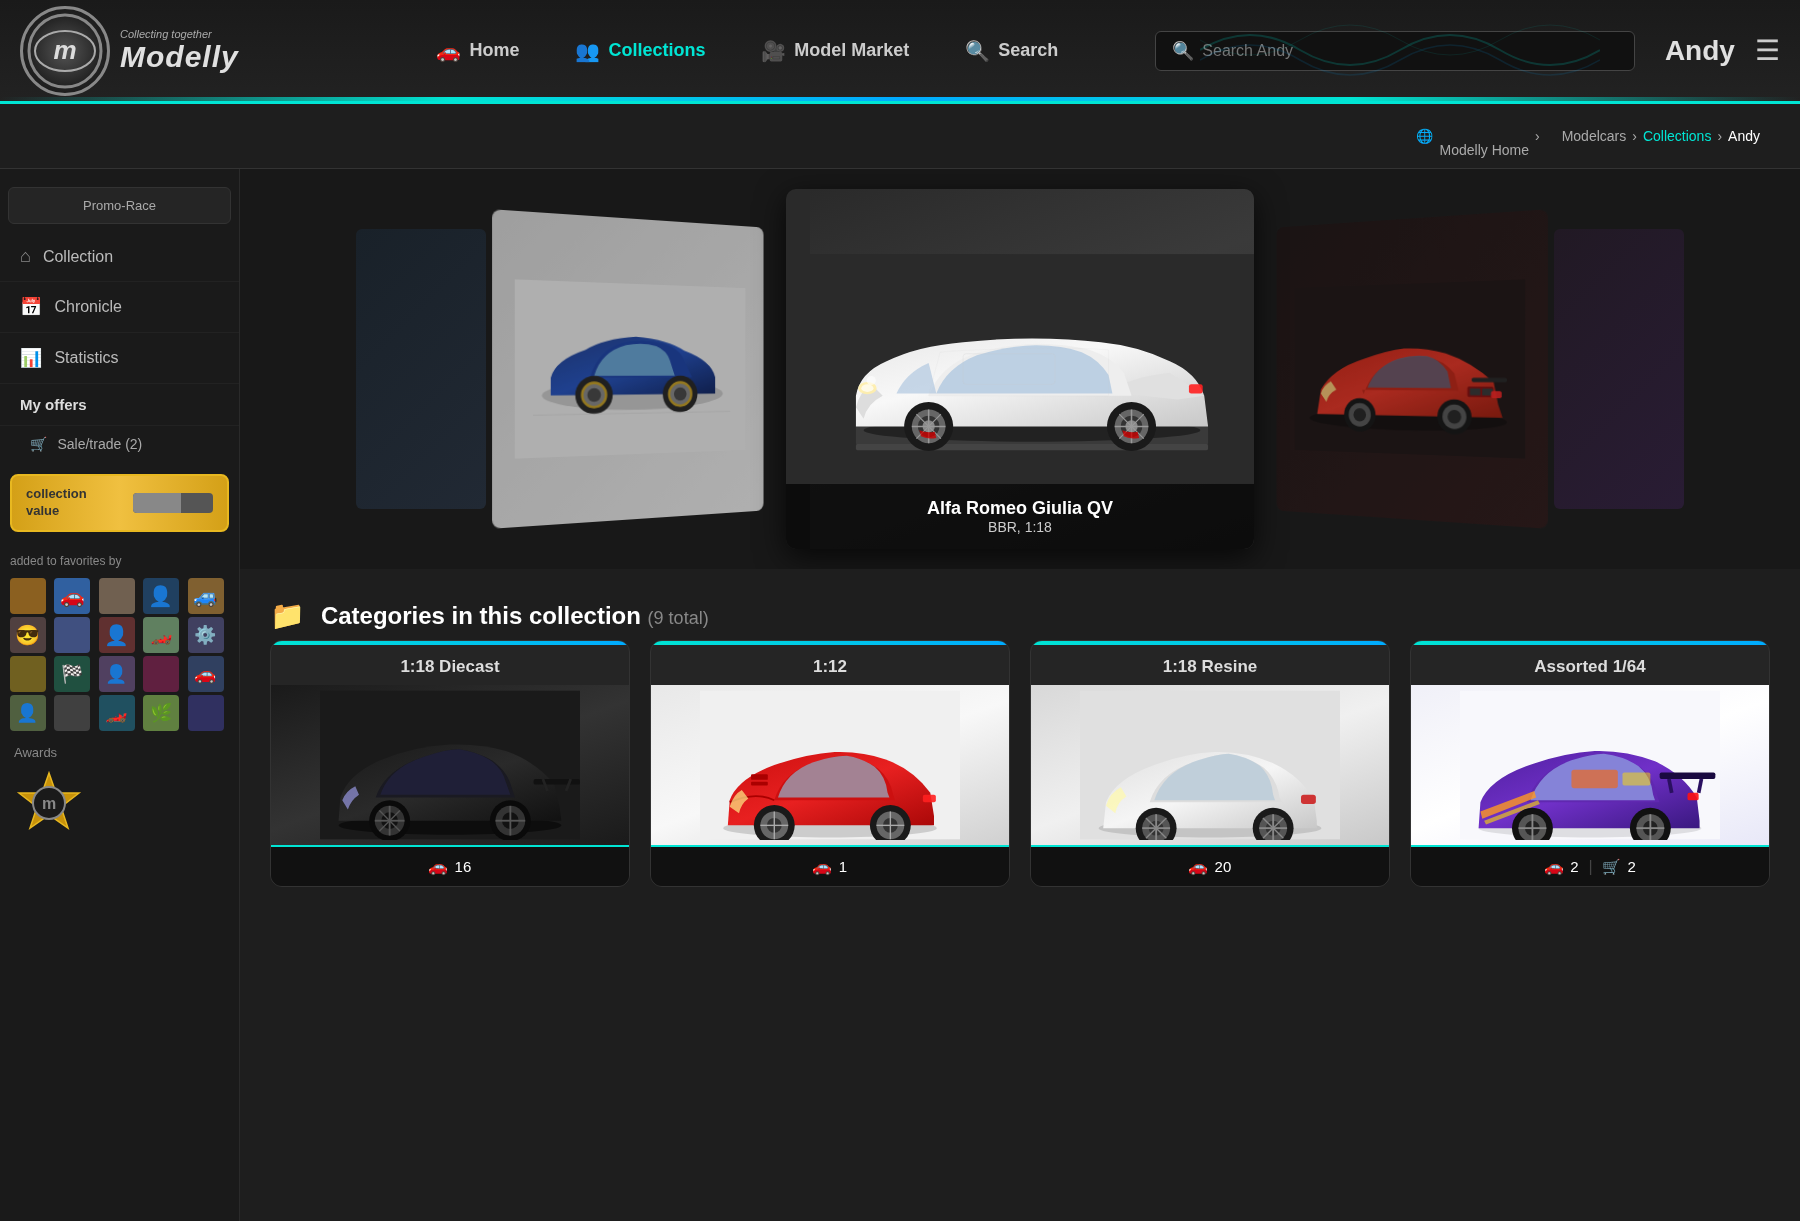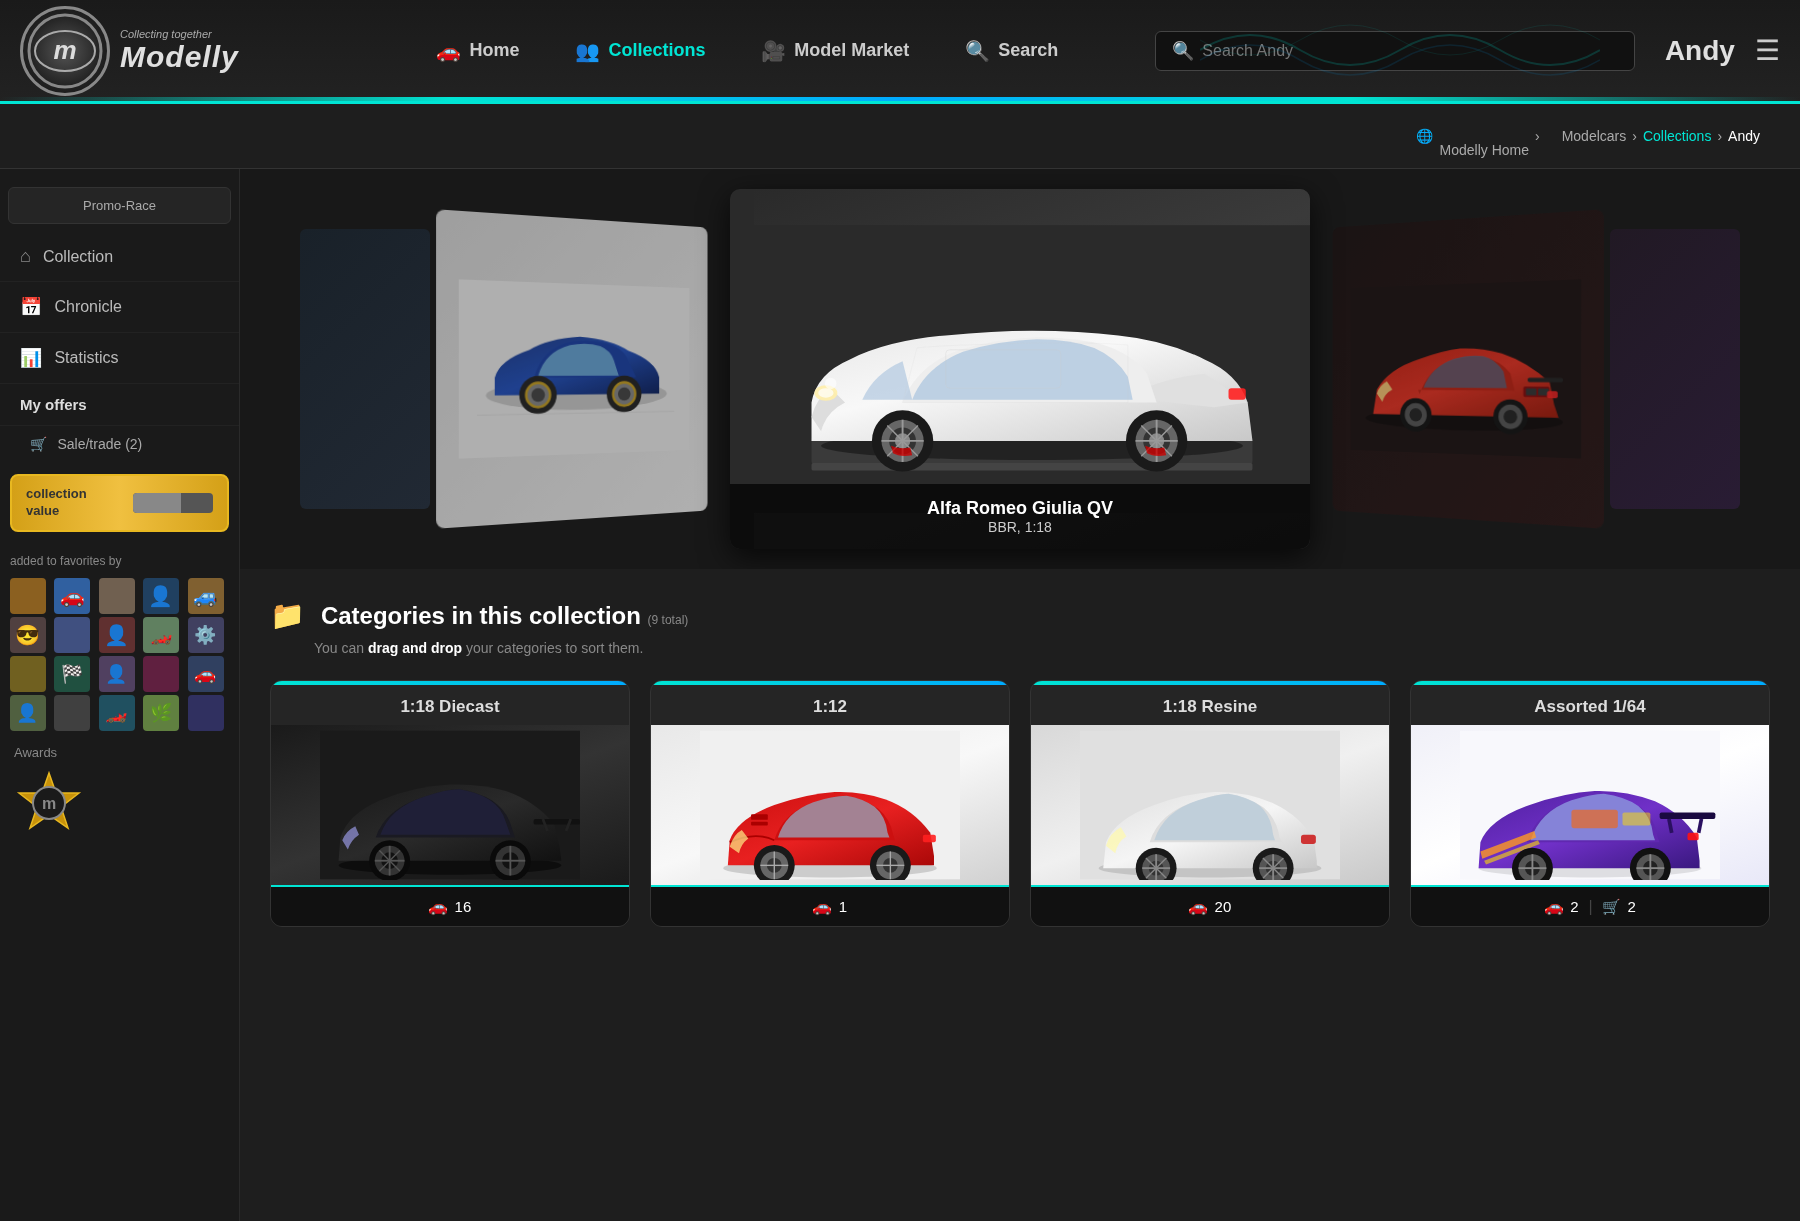--- a/index.html
+++ b/index.html
@@ -288,21 +288,21 @@
       align-items: center;
       justify-content: center;
       transform: perspective(600px) rotateY(15deg);
       opacity: 0.7;
     }
     .carousel-side-card.right {
       transform: perspective(600px) rotateY(-15deg);
     }
     .carousel-center-card {
       flex-shrink: 0;
-      width: 580px;
+      width: 468px;
       height: 360px;
       background: #2a2a2a;
       border-radius: 10px;
       overflow: hidden;
       position: relative;
       box-shadow: 0 8px 30px rgba(0,0,0,0.7);
       z-index: 2;
       padding-left: 24px;
     }
     .carousel-caption {
@@ -335,21 +335,21 @@
       gap: 16px;
       margin-bottom: 8px;
     }
     .folder-icon { font-size: 28px; color: #aaa; }
     .categories-title {
       font-size: 24px;
       font-weight: bold;
       color: #fff;
     }
     .categories-count {
-      font-size: 12px;
+      font-size: 18px;
       color: #888;
       font-weight: normal;
     }
     .categories-sub {
       font-size: 14px;
       color: #888;
       margin-bottom: 24px;
       padding-left: 44px;
     }
     .categories-sub strong { color: #fff; }
@@ -778,23 +778,20 @@
     </div>
 
     <div class="categories-section">
       <div class="categories-header">
         <span class="folder-icon">📁</span>
         <span class="categories-title">
           <span>Categories in this collection</span>
           <span class="categories-count">(9 total)</span>
         </span>
       </div>
-      <p class="categories-sub">
-        You can <strong>drag and drop</strong> your categories to sort them.
-      </p>
 
       <div class="category-cards">
 
         <div class="category-card">
           <div class="category-card-top"></div>
           <div class="category-card-title">1:18 Diecast</div>
           <div class="category-card-img bg-dark-grad">
             <svg viewBox="0 0 280 160" width="260" height="150">
               <defs>
                 <linearGradient id="darkCar1" x1="0%" y1="0%" x2="100%" y2="100%">

